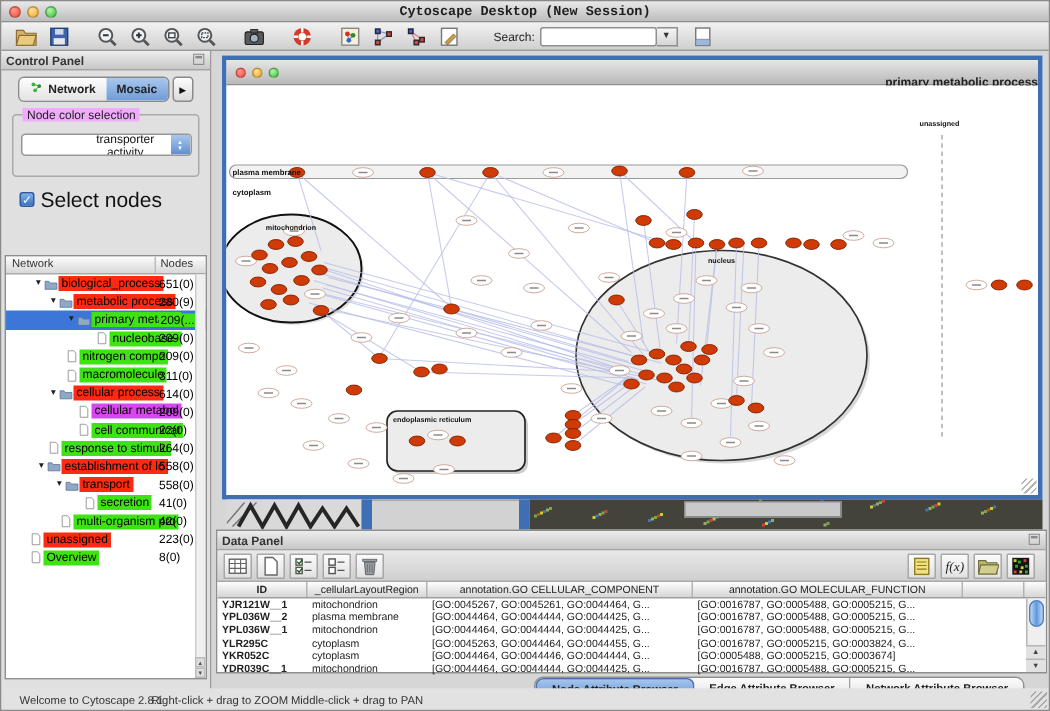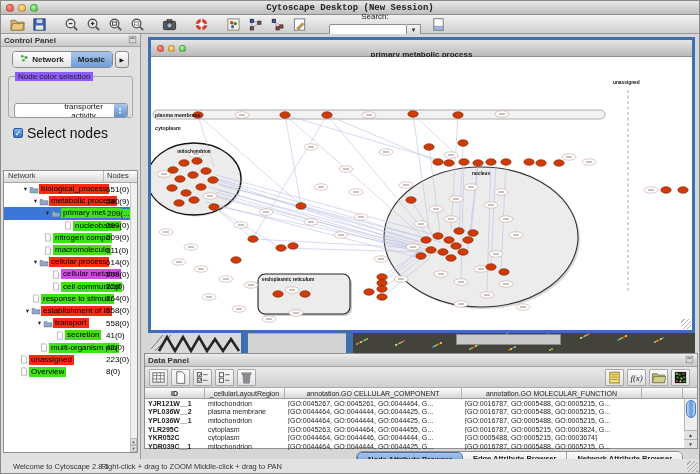--- a/index.html
+++ b/index.html
@@ -19,43 +19,43 @@
   .titlebar .wtitle { flex:1; text-align:center; font-weight:bold; font-size:9px; color:#1e1e1e; }
 
   
   .toolbar { position:absolute; left:0; top:14px; right:0; height:19px;
     background:linear-gradient(#f2f2f2,#cfcfcf); border-bottom:1px solid #9a9a9a;
     display:flex; align-items:center; padding-left:6px; gap:2px; }
   .tgroup { display:flex; gap:2px; margin-right:10px; }
   .tbtn { width:20px; height:17px; display:flex; align-items:center; justify-content:center;
     background:transparent; border:none; cursor:default; }
   .tbtn svg { width:15px; height:15px; }
-  .search-wrap { display:flex; align-items:center; gap:3px; margin-left:8px;flex-direction:column; }
+  .search-wrap { display:flex; align-items:center; gap:3px; margin-left:8px; }
   .search-label { font-size:8px; color:#222; }
   .search-input { width:78px; height:13px; font-size:8px; border:1px solid #8f8f8f; border-radius:2px; background:#fff; padding:0 2px; font-family:"Liberation Sans",sans-serif; }
   .search-drop { width:14px; height:13px; border:1px solid #8f8f8f; border-left:none; background:linear-gradient(#f5f5f5,#d5d5d5); font-size:6px; display:flex; align-items:center; justify-content:center; color:#333; }
 
   
   .control-panel { position:absolute; left:0; top:33px; width:140px; bottom:14px;
     background:#e0e0e0; border-right:1px solid #9a9a9a; }
   .panel-titlebar { height:13px; background:linear-gradient(#ececec,#c8c8c8); border-bottom:1px solid #a5a5a5;
     display:flex; align-items:center; padding:0 3px; }
   .panel-titlebar .ptitle { flex:1; font-weight:bold; font-size:8px; color:#333; }
   .panel-titlebar svg { width:9px; height:9px; }
   .cp-tabs { height:23px; display:flex; align-items:center; justify-content:center; gap:2px; padding-top:2px; }
   .seg { display:flex; border:1px solid #8a8a8a; border-radius:4px; overflow:hidden; background:#fff; }
   .seg-tab { height:15px; display:flex; align-items:center; gap:3px; padding:0 7px; font-size:8px; font-weight:bold; color:#222;
     background:linear-gradient(#fdfdfd,#e3e3e3); }
   .seg-tab.sel { background:linear-gradient(#a9c7ec,#6f9cd8); }
   .seg-tab svg { width:9px; height:9px; }
   .tab-scroll { width:14px; height:17px; border:1px solid #8a8a8a; border-radius:3px; background:linear-gradient(#fdfdfd,#dadada);
     font-size:6px; display:flex; align-items:center; justify-content:center; color:#111; }
   .groupbox { position:relative; margin:6px 7px 4px 7px; border:1px solid #aaa; border-radius:3px; height:42px; padding-top:10px; }
-  .groupbox .glabel { position:absolute; left:6px; top:-5px; background:#8b5cf6; padding:0 3px; font-size:8px; color:#222; }
-  .dropdown { margin:16px auto 0 auto; width:114px; height:15px; background:#fff; border:1px solid #979797; border-radius:3px;
+  .groupbox .glabel { position:absolute; left:6px; top:-5px; background:#f0abfc; padding:0 3px; font-size:8px; color:#222; }
+  .dropdown { margin:2px auto 0 auto; width:114px; height:15px; background:#fff; border:1px solid #979797; border-radius:3px;
     display:flex; align-items:center; overflow:hidden;padding-left:39px; }
   .dropdown .dval { flex:1; text-align:center; font-size:8px; color:#111; }
   .dropdown .dstep { width:13px; height:100%; background:linear-gradient(#a9c7ec,#5f8ecd); display:flex; flex-direction:column; align-items:center; justify-content:center; color:#fff; font-size:4px; line-height:4px; }
   .checkrow { display:flex; align-items:center; gap:4px; padding:4px 0 0 12px; height:18px; }
   .checkbox { width:10px; height:10px; border-radius:2px; background:linear-gradient(#7fb0e8,#3c74c4); border:1px solid #2d5globalThis; border:1px solid #2d58a0;
     color:#fff; font-size:8px; line-height:9px; text-align:center; }
   .checklabel { font-size:14px; color:#111; }
 
   .tree-box { position:absolute; left:2px; right:2px; top:136px; bottom:6px; background:#fff; border:1px solid #8f8f8f; overflow:hidden; }
   .tree-header { height:12px; display:flex; background:linear-gradient(#fdfdfd,#d8d8d8); border-bottom:1px solid #aaa; font-size:7.5px; color:#333; }
@@ -72,21 +72,21 @@
   .tree-scroll .arr { position:absolute; right:0; width:7px; height:7px; font-size:4px; text-align:center; color:#555; background:#ddd; border:1px solid #bbb; }
 
   
   .mdi { position:absolute; left:140px; top:33px; right:0; bottom:14px; background:#d6d6d6; overflow:hidden; }
 
   .net-window { position:absolute; left:7px; top:3px; width:547px; height:296px; border:3px solid #3e6fb5; background:#fff; }
   .net-titlebar { height:17px; background:linear-gradient(#e6e6e6,#b9b9b9); border-bottom:1px solid #8f8f8f; position:relative;
     display:flex; align-items:center; }
   .net-titlebar .lights { top:5px; left:6px; }
   .net-titlebar .light { width:7px; height:7px; }
-  .net-titlebar .wtitle { flex:1; text-align:center; font-weight:bold; font-size:8px; color:#222;margin-top:12px; }
+  .net-titlebar .wtitle { flex:1; text-align:right; font-weight:bold; font-size:8px; color:#222;margin-top:12px; }
   .net-canvas { position:relative; width:541px; height:273px; background:#fff; }
   .net-canvas svg { display:block; }
   .net-grip { position:absolute; right:1px; bottom:1px; width:10px; height:10px;
     background:repeating-linear-gradient(135deg, transparent 0 2px, #b5b5b5 2px 3px); }
 
   
   .strip { position:absolute; left:0; top:299px; width:560px; height:21px; }
   .strip .seg1 { position:absolute; left:10px; top:0; width:90px; height:100%; background:#d9d9d9; overflow:hidden; }
   .strip .blue { position:absolute; top:0; width:7px; height:100%; background:#3e6fb5; }
   .strip .seg2 { position:absolute; left:107px; top:0; width:98px; height:100%; background:#d2d2d2; border-top:1px solid #aaa; }

